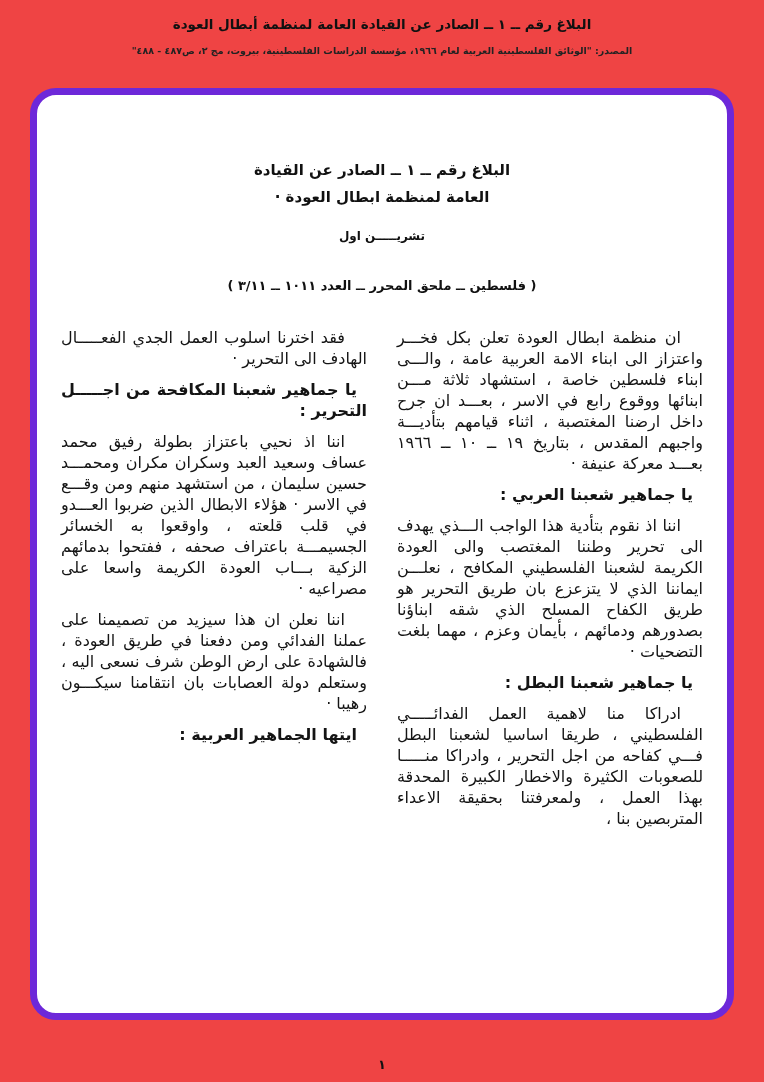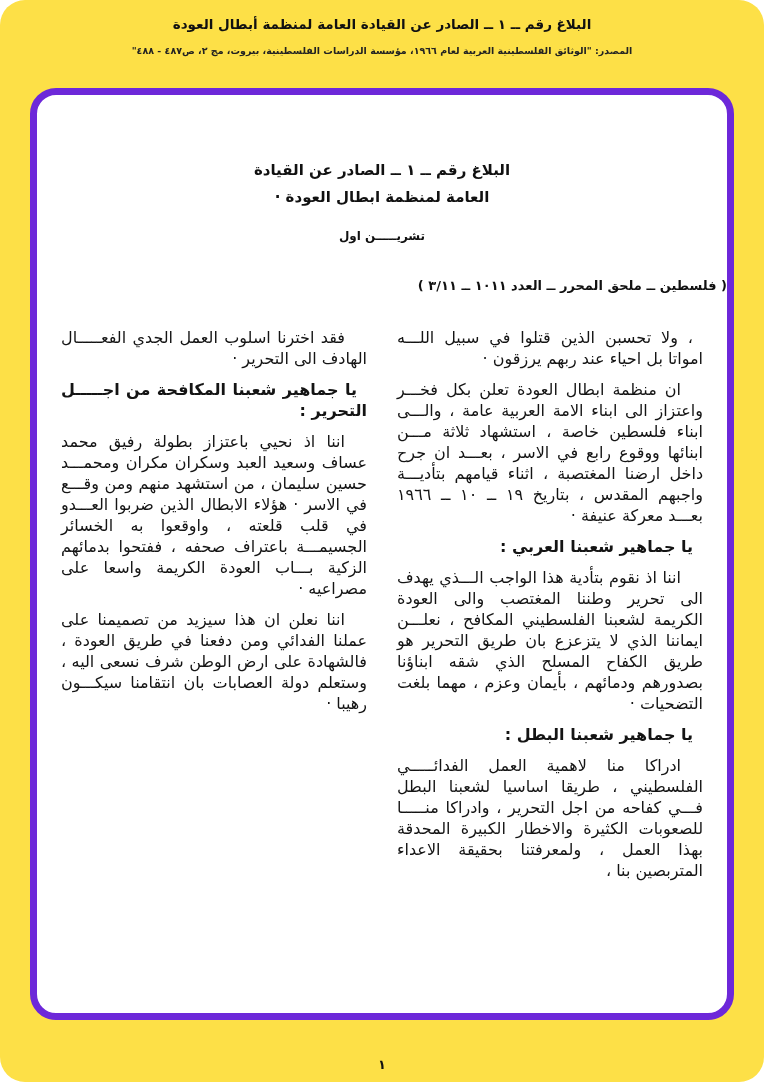--- a/index.html
+++ b/index.html
@@ -10,23 +10,22 @@
     width: 764px;
     height: 1082px;
     font-family: "DejaVu Sans", sans-serif;
     direction: rtl;
     color: #111;
   }
   .page {
     position: relative;
     width: 764px;
     height: 1082px;
-    background: #fde047;
+    background: #ef4444;
     overflow: hidden;
-    border-radius: 25px;
   }
   .doc-header {
     text-align: center;
     padding-top: 16px;
   }
   .hdr-title {
     font-size: 13.5px;
     font-weight: bold;
     letter-spacing: 0.2px;
   }
@@ -53,21 +52,21 @@
     font-size: 15px;
     line-height: 27px;
   }
   .title-date {
     margin-top: 12px;
     font-size: 12px;
     letter-spacing: 1px;
   }
   .source-line {
     margin-top: 28px;
-    text-align: right;
+    text-align: center;
     font-weight: bold;
     font-size: 13px;
   }
   .columns {
     display: flex;
     gap: 30px;
     padding: 0 24px;
     margin-top: 34px;
   }
   .col {
@@ -115,33 +114,33 @@
       <div>البلاغ رقم ــ ١ ــ الصادر عن القيادة</div>
       <div>العامة لمنظمة ابطال العودة ·</div>
       <div class="title-date">تشريـــــن اول</div>
     </div>
 
     <div class="source-line">( فلسطين ــ ملحق المحرر ــ العدد ١٠١١ ــ ٣/١١ )</div>
 
     <div class="columns">
 
       <div class="col">
-        <p class="para quote">، ولا تحسبن الذين قتلوا في سبيل اللـــه امواتا بل احياء عند ربهم يرزقون ·</p>
         <p class="para">ان منظمة ابطال العودة تعلن بكل فخـــر واعتزاز الى ابناء الامة العربية عامة ، والـــى ابناء فلسطين خاصة ، استشهاد ثلاثة مـــن ابنائها ووقوع رابع في الاسر ، بعـــد ان جرح داخل ارضنا المغتصبة ، اثناء قيامهم بتأديـــة واجبهم المقدس ، بتاريخ ١٩ ــ ١٠ ــ ١٩٦٦ بعـــد معركة عنيفة ·</p>
         <p class="para heading">يا جماهير شعبنا العربي :</p>
         <p class="para">اننا اذ نقوم بتأدية هذا الواجب الـــذي يهدف الى تحرير وطننا المغتصب والى العودة الكريمة لشعبنا الفلسطيني المكافح ، نعلـــن ايماننا الذي لا يتزعزع بان طريق التحرير هو طريق الكفاح المسلح الذي شقه ابناؤنا بصدورهم ودمائهم ، بأيمان وعزم ، مهما بلغت التضحيات ·</p>
         <p class="para heading">يا جماهير شعبنا البطل :</p>
         <p class="para">ادراكا منا لاهمية العمل الفدائـــــي الفلسطيني ، طريقا اساسيا لشعبنا البطل فـــي كفاحه من اجل التحرير ، وادراكا منـــــا للصعوبات الكثيرة والاخطار الكبيرة المحدقة بهذا العمل ، ولمعرفتنا بحقيقة الاعداء المتربصين بنا ،</p>
       </div>
 
       <div class="col">
         <p class="para">فقد اخترنا اسلوب العمل الجدي الفعـــــال الهادف الى التحرير ·</p>
         <p class="para heading">يا جماهير شعبنا المكافحة من اجـــــل التحرير :</p>
         <p class="para">اننا اذ نحيي باعتزاز بطولة رفيق محمد عساف وسعيد العبد وسكران مكران ومحمـــد حسين سليمان ، من استشهد منهم ومن وقـــع في الاسر · هؤلاء الابطال الذين ضربوا العـــدو في قلب قلعته ، واوقعوا به الخسائر الجسيمـــة باعتراف صحفه ، ففتحوا بدمائهم الزكية بـــاب العودة الكريمة واسعا على مصراعيه ·</p>
         <p class="para">اننا نعلن ان هذا سيزيد من تصميمنا على عملنا الفدائي ومن دفعنا في طريق العودة ، فالشهادة على ارض الوطن شرف نسعى اليه ، وستعلم دولة العصابات بان انتقامنا سيكـــون رهيبا ·</p>
+        <p class="para heading">ايتها الجماهير العربية :</p>
       </div>
 
     </div>
   </div>
 
   <div class="page-number">١</div>
 
 </div>
 
 </body></html>

